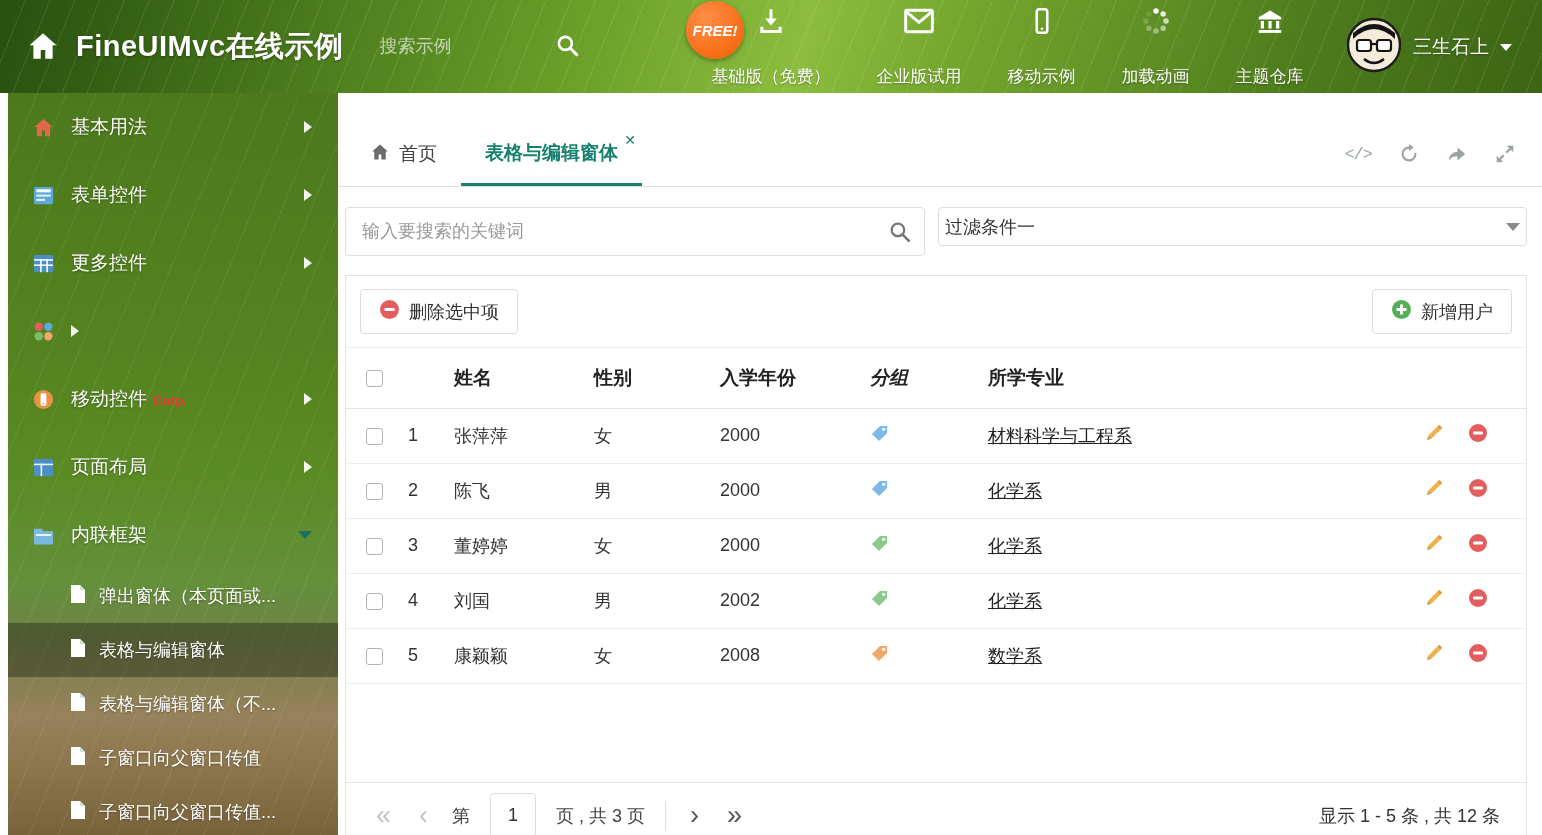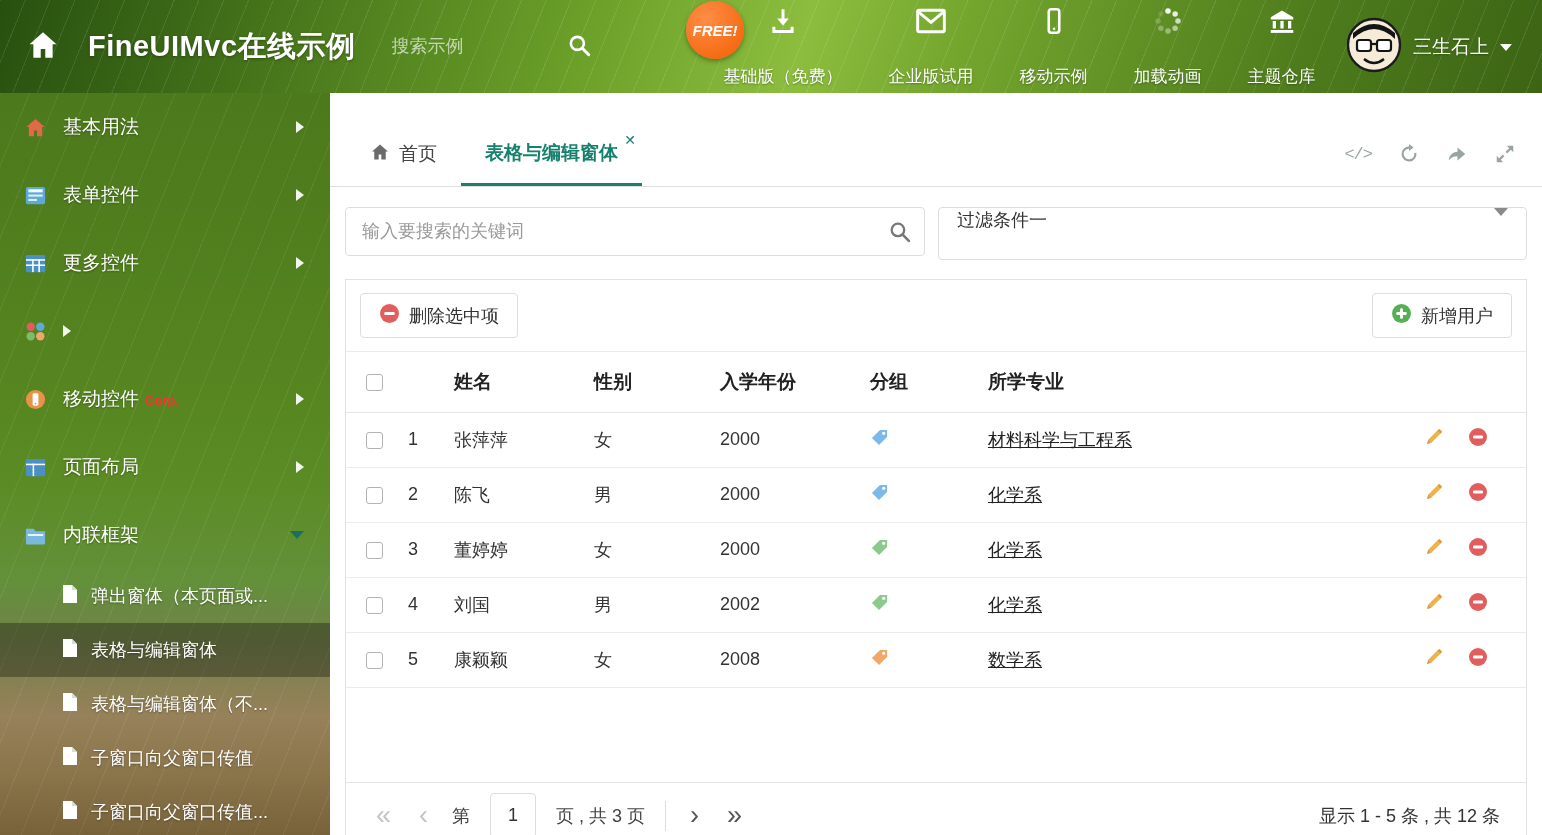--- a/index.html
+++ b/index.html
@@ -7,21 +7,21 @@
     font-family:"Liberation Sans","DejaVu Sans",sans-serif; background:#fff; }
   .app { position:relative; width:1542px; height:835px; }
 
   
   .header { position:absolute; top:0; left:0; width:1542px; height:93px;
     background:linear-gradient(105deg,#27500f 0%,#3f6d18 14%,#6ba029 38%,#8cbd3e 52%,#74a62e 62%,#4e7c1c 84%,#3c6414 100%);
     display:flex; align-items:center; z-index:3; }
   .header::after { content:""; position:absolute; inset:0; pointer-events:none;
     background:repeating-linear-gradient(112deg, rgba(255,255,255,.10) 0 1px, rgba(255,255,255,0) 1px 23px); }
   .header > * { position:relative; z-index:2; }
-  .brand { display:flex; align-items:center; gap:28px; padding-left:26px; }
+  .brand { display:flex; align-items:flex-end; gap:16px; padding-left:26px; }
   .brand-title { color:#fff; font-size:29px; font-weight:bold; letter-spacing:.5px;
     text-shadow:0 1px 3px rgba(0,0,0,.35); }
   .hsearch { position:relative; margin-left:36px; width:200px; }
   .hsearch input { width:170px; background:transparent; border:none; outline:none;
     color:#e9f2df; font-size:18px; }
   .hsearch input::placeholder { color:rgba(255,255,255,.65); }
   .hsearch .icn { position:absolute; right:0; top:-4px; }
   .free-badge { position:absolute; left:686px; top:1px; width:58px; height:58px; border-radius:50%;
     background:radial-gradient(circle at 35% 30%, #ff8d46, #f66a12 75%);
     color:#fff; font-size:15px; font-weight:bold; font-style:italic;
@@ -30,21 +30,21 @@
   .hnav { display:flex; align-items:flex-end; gap:46px; margin-left:132px; }
   .hnav-item { display:flex; flex-direction:column; align-items:center; gap:24px;
     color:#fff; cursor:pointer; }
   .hnav-item span { font-size:17px; text-shadow:0 1px 2px rgba(0,0,0,.3); white-space:nowrap; }
   .huser { display:flex; align-items:center; gap:11px; margin-left:auto; padding-right:30px; }
   .huser .uname { color:#fff; font-size:19px; text-shadow:0 1px 2px rgba(0,0,0,.3); }
   .tri-down-w { width:0; height:0; border-left:6px solid transparent; border-right:6px solid transparent;
     border-top:7px solid #fff; margin-top:2px; }
 
   
-  .sidebar { position:absolute; top:93px; left:0; width:330px; height:742px;
+  .sidebar { position:absolute; top:93px; left:8px; width:330px; height:742px;
     background:linear-gradient(to bottom,#4c791c 0%,#54831f 34%,#5b8b24 52%,#63903a 66%,#73804a 74%,#97815a 84%,#8a744a 92%,#77623a 100%);
     overflow:hidden; z-index:2; }
   .sidebar::after { content:""; position:absolute; inset:0; pointer-events:none;
     background:repeating-linear-gradient(112deg, rgba(255,255,255,.07) 0 1px, rgba(255,255,255,0) 1px 27px); }
   .sb-item { position:relative; z-index:2; height:68px; display:flex; align-items:center;
     padding:0 26px 0 24px; color:#fff; font-size:19px; cursor:pointer;
     text-shadow:0 1px 2px rgba(0,0,0,.35); }
   .sb-item .icn { margin-right:16px; display:flex; }
   .sb-item .lbl { flex:1; }
   .corp { color:#ff2f2f; font-size:13px; margin-left:6px; align-self:flex-start; margin-top:14px; text-shadow:none; font-weight:bold;}
@@ -72,41 +72,41 @@
   .code-glyph { font-family:"Liberation Mono","DejaVu Sans Mono",monospace; font-size:17px; letter-spacing:-1px; }
 
   .content { flex:1; padding:20px 15px 15px 15px; display:flex; flex-direction:column; min-height:0; }
   .filter-row { display:flex; gap:13px; margin-bottom:19px; flex-shrink:0; }
   .search-box { position:relative; width:580px; }
   .search-box input { width:100%; height:49px; border:1px solid #ddd; border-radius:4px;
     padding:0 46px 0 16px; font-size:18px; color:#333; outline:none;
     font-family:inherit; }
   .search-box input::placeholder { color:#999; }
   .search-box .icn { position:absolute; right:13px; top:12px; }
-  .filter-select { flex:1; height:53px; border:1px solid #ddd; border-radius:4px;
-    display:flex; padding:0 18px; font-size:18px; color:#333; cursor:pointer; }
+  .filter-select { flex:1; height:39px; border:1px solid #ddd; border-radius:4px;
+    display:flex; align-items:center; padding:0 6px; font-size:18px; color:#333; cursor:pointer; }
   .filter-select .caret { margin-left:auto; width:0; height:0;
     border-left:7px solid transparent; border-right:7px solid transparent; border-top:8px solid #8a8a8a; }
 
   .panel { flex:1; border:1px solid #e2e2e2; display:flex; flex-direction:column; min-height:0; }
   .panel-toolbar { display:flex; align-items:center; padding:13px 14px; border-bottom:1px solid #ededed; flex-shrink:0; }
   .btn { height:45px; padding:0 18px; background:#fff; border:1px solid #ddd; border-radius:4px;
     display:flex; align-items:center; gap:9px; font-size:18px; color:#333; cursor:pointer; }
   .btn-right { margin-left:auto; }
 
   table.grid { width:100%; border-collapse:collapse; flex-shrink:0; }
   .grid th { height:60px; font-size:19px; color:#222; font-weight:bold; text-align:left;
     border-bottom:1px solid #e6e6e6; padding:0 6px; }
   .grid td { height:55px; font-size:18px; color:#333; border-bottom:1px solid #ededed; padding:0 6px; }
   .grid .c-check { width:56px; text-align:center; }
   .grid .c-idx { width:46px; }
   .grid .c-name { width:140px; }
   .grid .c-gender { width:126px; }
   .grid .c-year { width:150px; }
-  .grid .c-group { width:118px; }
+  .grid .c-group { width:118px;font-style:italic; }
   .grid .c-actions { width:118px; text-align:right; padding-right:38px; }
   .grid input[type=checkbox] { appearance:none; width:17px; height:17px; border:1px solid #b3b3b3;
     border-radius:3px; background:#fff; cursor:pointer; vertical-align:middle; }
   .major-link { color:#222; text-decoration:underline; cursor:pointer; }
   .row-actions { display:inline-flex; gap:24px; align-items:center; }
   .act { cursor:pointer; display:inline-flex; }
 
   .panel-spacer { flex:1; }
   .pager { flex-shrink:0; border-top:1px solid #e2e2e2; height:66px; display:flex;
     align-items:center; padding:0 26px; gap:20px; font-size:18px; color:#444; }

